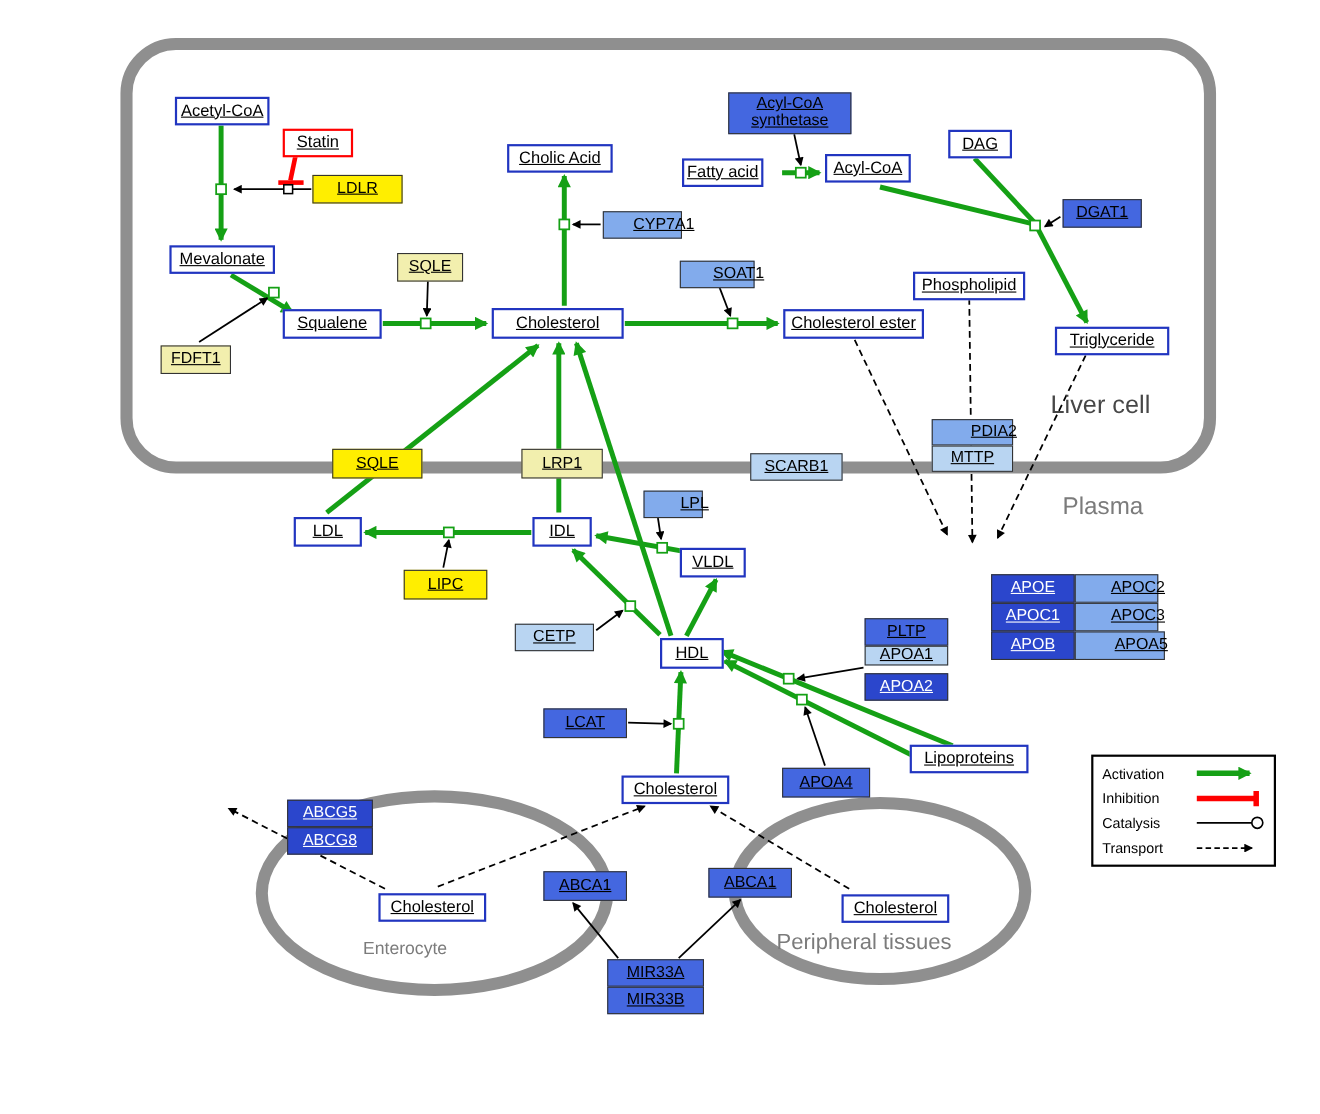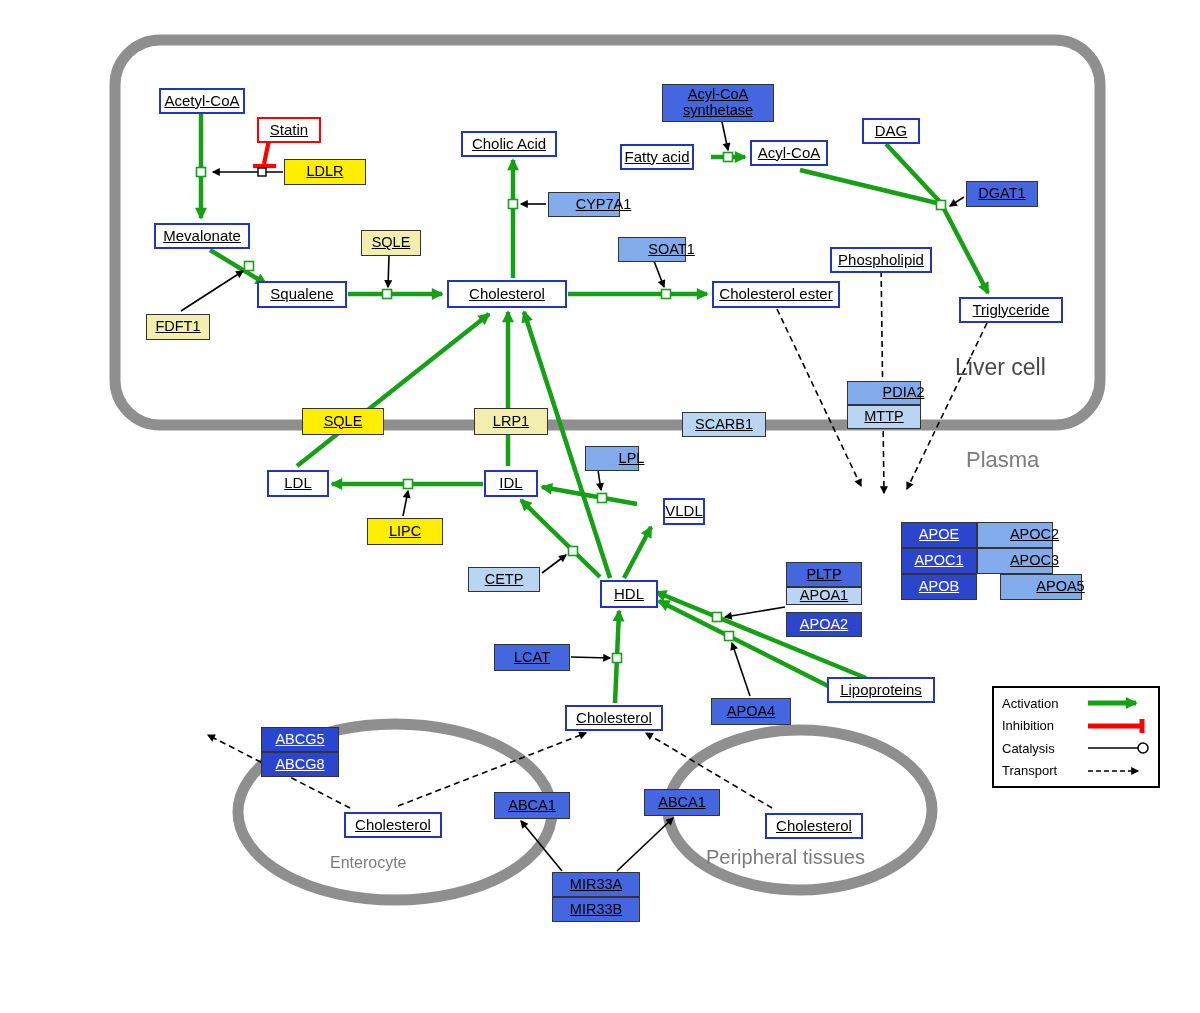--- a/index.html
+++ b/index.html
@@ -127,42 +127,42 @@
 <div class="node met" style="left:461px;top:131px;width:96px;height:26px">Cholic Acid</div>
 <div class="node met" style="left:447px;top:280px;width:120px;height:28px">Cholesterol</div>
 <div class="node met" style="left:712px;top:281px;width:128px;height:27px">Cholesterol ester</div>
 <div class="node met" style="left:620px;top:144px;width:74px;height:26px">Fatty acid</div>
 <div class="node met" style="left:750px;top:140px;width:78px;height:26px">Acyl-CoA</div>
 <div class="node met" style="left:862px;top:118px;width:58px;height:26px">DAG</div>
 <div class="node met" style="left:830px;top:247px;width:102px;height:26px">Phospholipid</div>
 <div class="node met" style="left:959px;top:297px;width:104px;height:26px">Triglyceride</div>
 <div class="node met" style="left:267px;top:470px;width:62px;height:27px">LDL</div>
 <div class="node met" style="left:484px;top:470px;width:54px;height:27px">IDL</div>
-<div class="node met" style="left:663px;top:498px;width:42px;height:27px">VLDL</div>
+<div class="node met" style="left:618px;top:498px;width:60px;height:27px">VLDL</div>
 <div class="node met" style="left:600px;top:580px;width:58px;height:28px">HDL</div>
 <div class="node met" style="left:827px;top:677px;width:108px;height:26px">Lipoproteins</div>
 <div class="node met" style="left:565px;top:705px;width:98px;height:26px">Cholesterol</div>
 <div class="node met" style="left:344px;top:812px;width:98px;height:26px">Cholesterol</div>
 <div class="node met" style="left:765px;top:813px;width:98px;height:26px">Cholesterol</div>
 
 <div class="node gy" style="left:284px;top:159px;width:82px;height:26px">LDLR</div>
 <div class="node gy" style="left:302px;top:408px;width:82px;height:27px">SQLE</div>
 <div class="node gy" style="left:367px;top:518px;width:76px;height:27px">LIPC</div>
 
 <div class="node gpy" style="left:361px;top:230px;width:60px;height:26px">SQLE</div>
 <div class="node gpy" style="left:146px;top:314px;width:64px;height:26px">FDFT1</div>
 <div class="node gpy" style="left:474px;top:408px;width:74px;height:27px">LRP1</div>
 
 <div class="node gb-m" style="left:548px;top:192px;width:72px;height:25px">CYP7A1</div>
 <div class="node gb-m" style="left:618px;top:237px;width:68px;height:25px">SOAT1</div>
 <div class="node gb-m" style="left:585px;top:446px;width:54px;height:25px">LPL</div>
 <div class="node gb-m" style="left:847px;top:381px;width:74px;height:24px">PDIA2</div>
 <div class="node gb-m" style="left:977px;top:522px;width:76px;height:26px">APOC2</div>
 <div class="node gb-m" style="left:977px;top:548px;width:76px;height:26px">APOC3</div>
-<div class="node gb-m" style="left:1000px;top:574px;width:82px;height:26px">APOA5</div>
+<div class="node gb-m" style="left:977px;top:574px;width:82px;height:26px">APOA5</div>
 
 <div class="node gb-l" style="left:468px;top:567px;width:72px;height:25px">CETP</div>
 <div class="node gb-l" style="left:682px;top:412px;width:84px;height:25px">SCARB1</div>
 <div class="node gb-l" style="left:847px;top:405px;width:74px;height:24px">MTTP</div>
 <div class="node gb-l" style="left:786px;top:587px;width:76px;height:18px">APOA1</div>
 
 <div class="node gb" style="left:662px;top:84px;width:112px;height:38px">Acyl-CoA synthetase</div>
 <div class="node gb" style="left:966px;top:181px;width:72px;height:26px">DGAT1</div>
 <div class="node gb" style="left:786px;top:562px;width:76px;height:25px">PLTP</div>
 <div class="node gb" style="left:494px;top:644px;width:76px;height:27px">LCAT</div>

